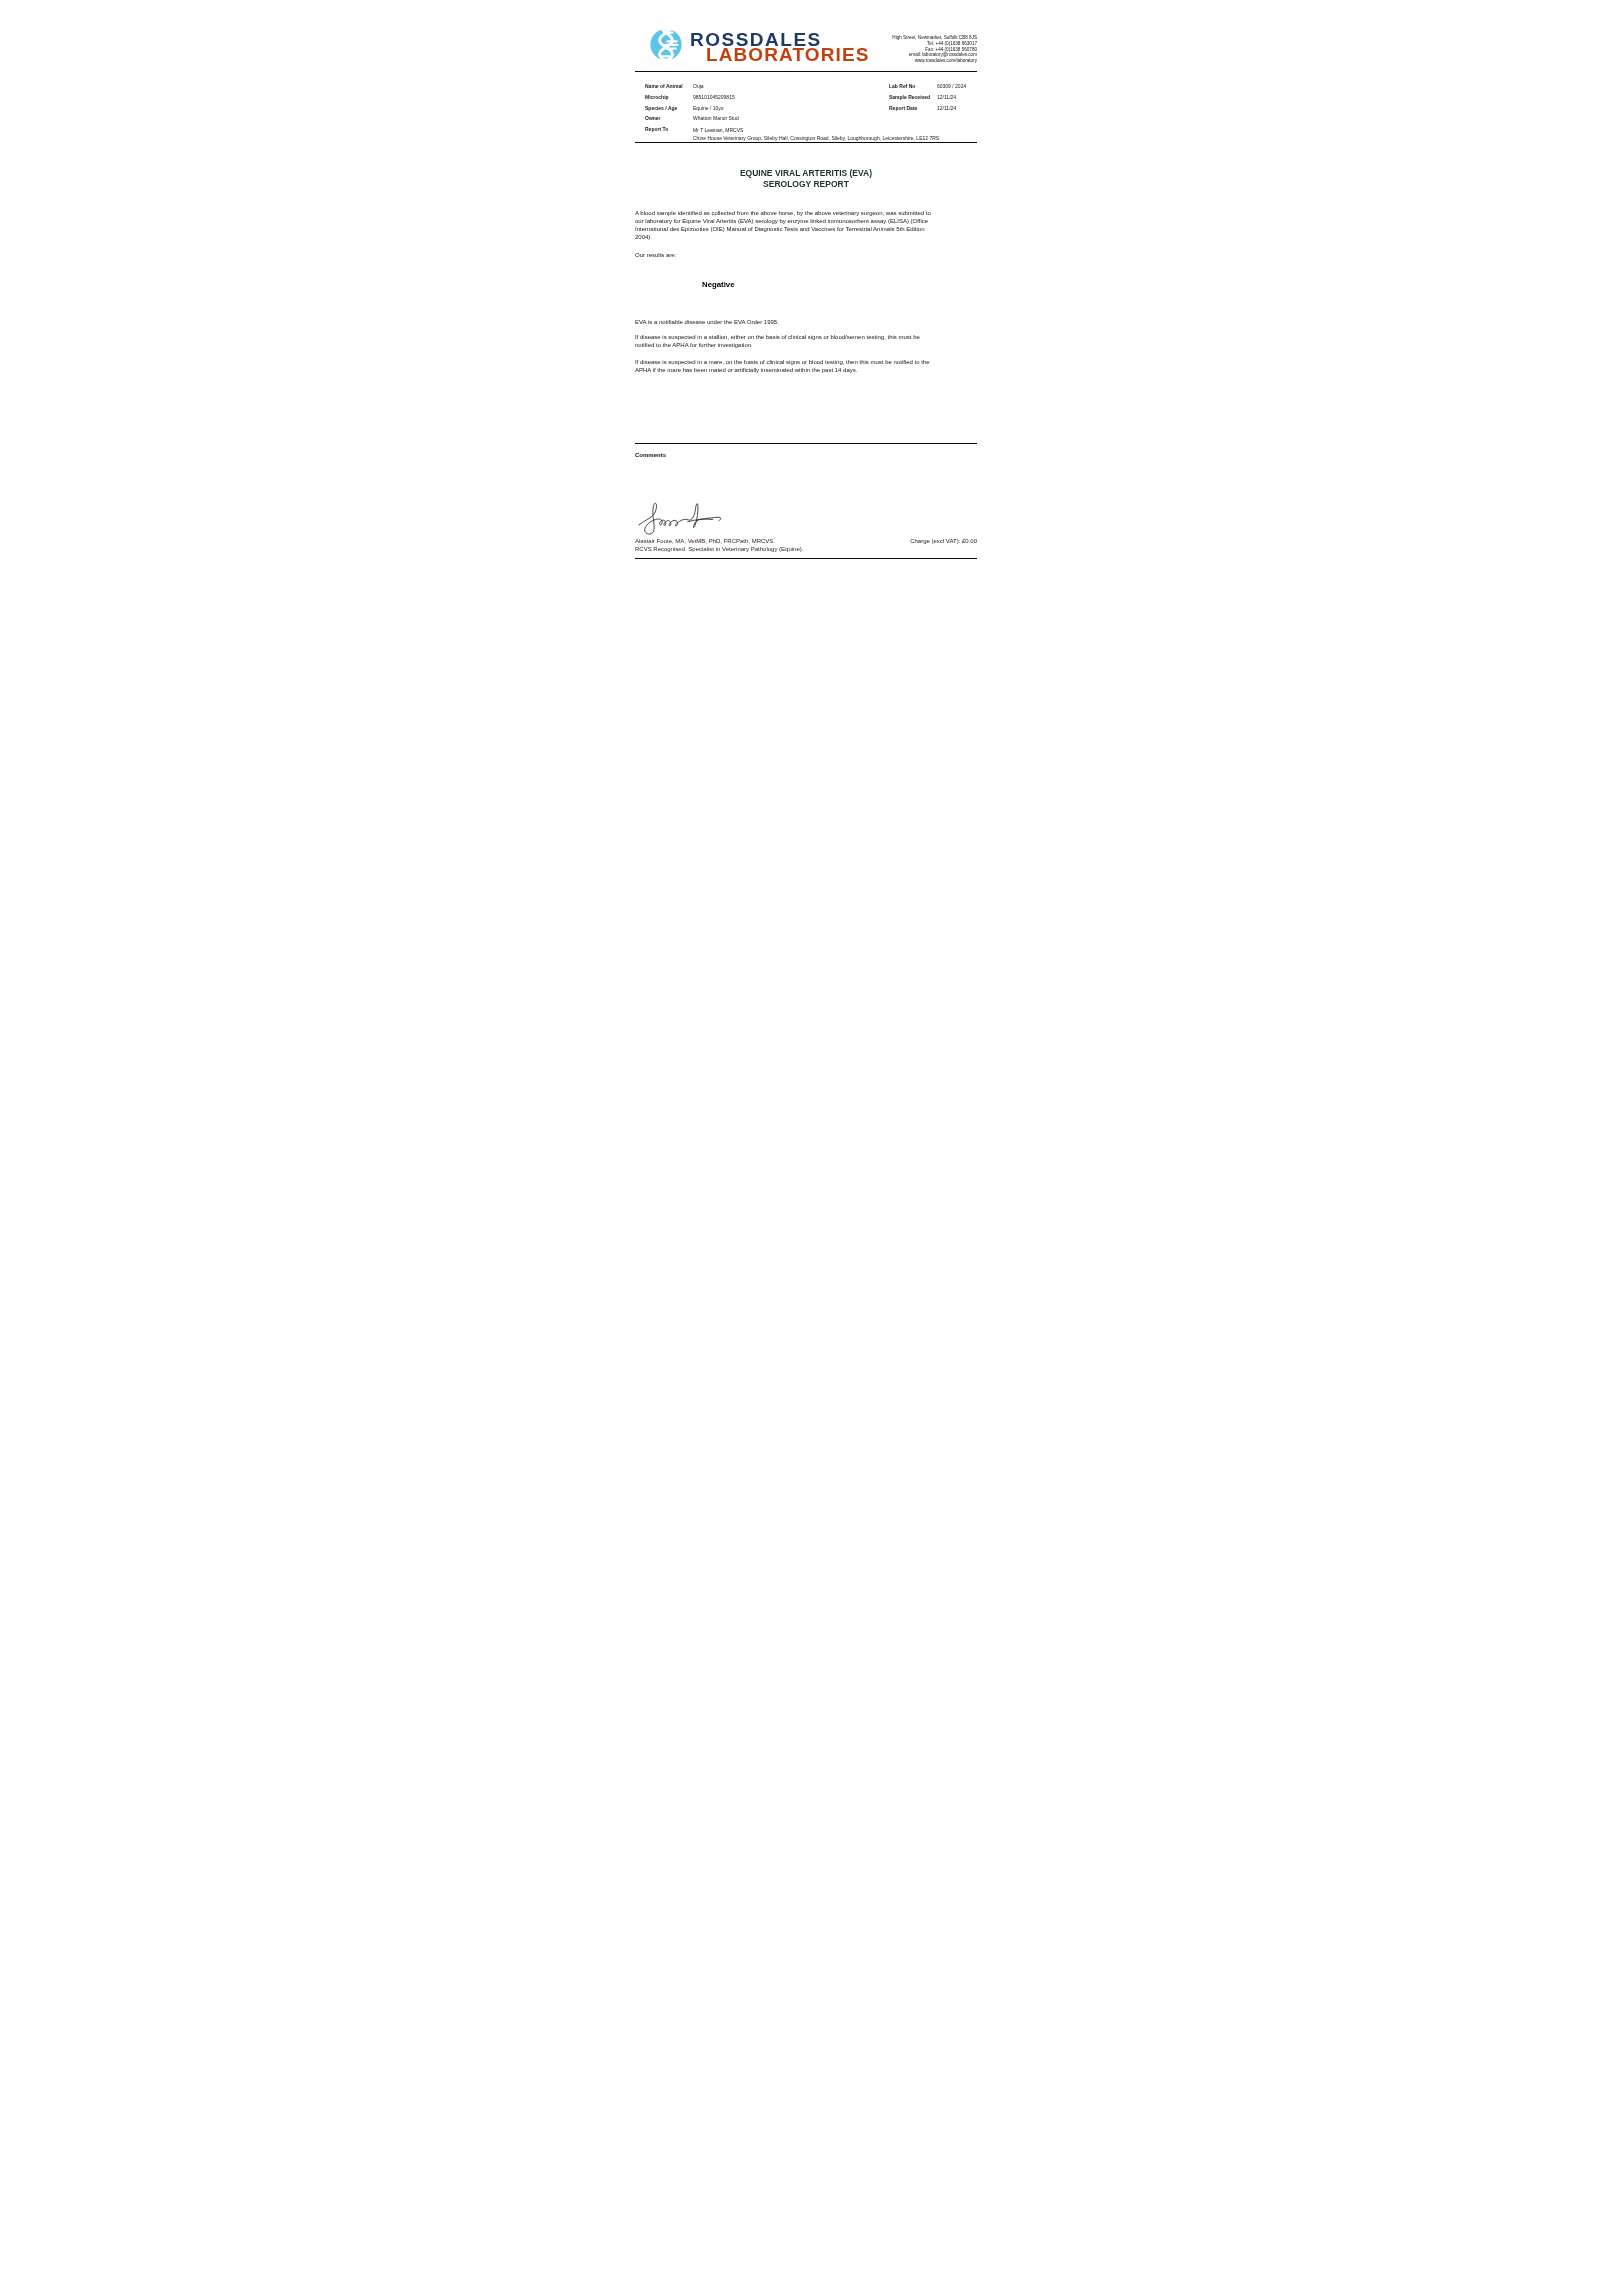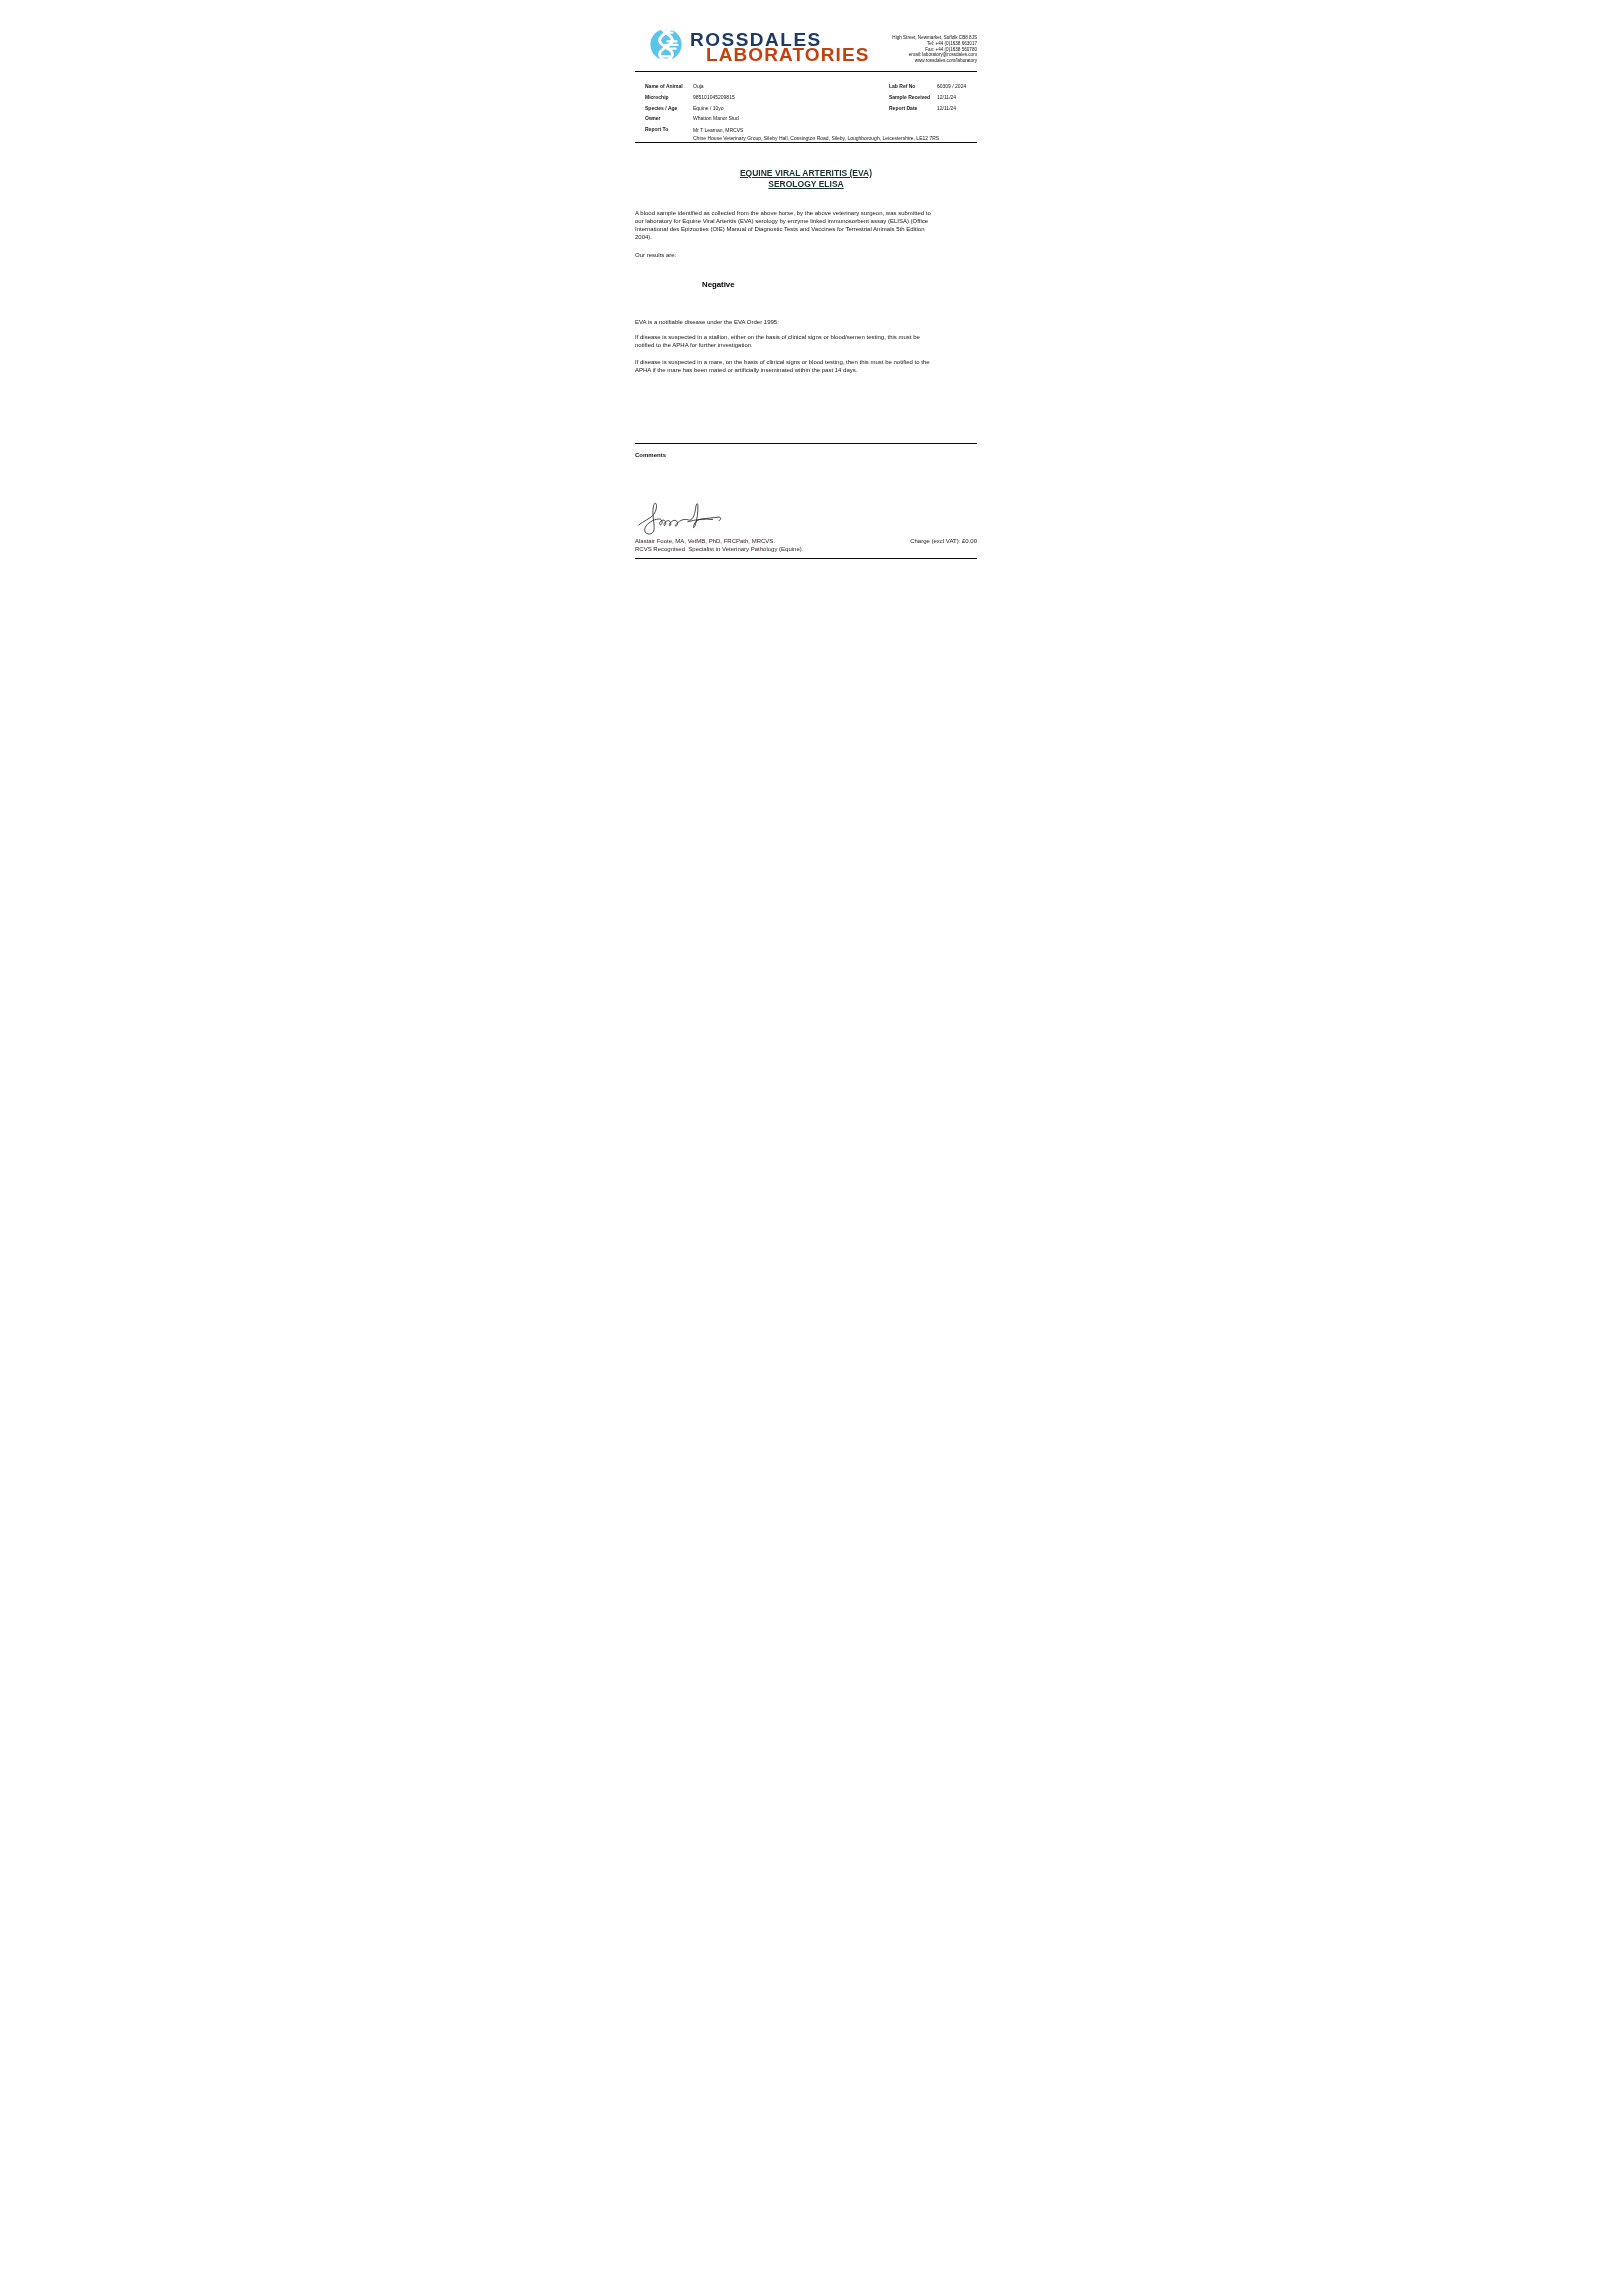--- a/index.html
+++ b/index.html
@@ -59,21 +59,20 @@
   .row-5 { top: 126px; }
   .report-to-val div { line-height: 8px; }
 
   
   .report-title {
     left: 27px; top: 168px; width: 342px;
     text-align: center;
     font-size: 8.5px; font-weight: bold;
     line-height: 11.2px;
     color: #1b332e;
-    text-decoration: underline;
   }
 
   
   .body-text {
     left: 27px; width: 347px;
     font-size: 6px; line-height: 8px;
     color: #171717;
     white-space: nowrap;
   }
   .para-intro   { top: 209px; }
@@ -169,21 +168,21 @@
   <div class="abs dl lbl-r row-2">Sample Received</div>
   <div class="abs dl val-r row-2">12/11/24</div>
 
   <div class="abs dl lbl-r row-3">Report Date</div>
   <div class="abs dl val-r row-3">12/11/24</div>
 
   <div class="abs rule rule-2"></div>
 
   <div class="abs report-title">
     <div>EQUINE VIRAL ARTERITIS (EVA)</div>
-    <div>SEROLOGY ELISA</div>
+    <div>SEROLOGY REPORT</div>
   </div>
 
   <div class="abs body-text para-intro">
     <div>A blood sample identified as collected from the above horse, by the above veterinary surgeon, was submitted to</div>
     <div>our laboratory for Equine Viral Arteritis (EVA) serology by enzyme linked immunosorbent assay (ELISA) (Office</div>
     <div>International des Epizooties (OIE) Manual of Diagnostic Tests and Vaccines for Terrestrial Animals 5th Edition</div>
     <div>2004).</div>
   </div>
 
   <div class="abs body-text results-line">Our results are:</div>

